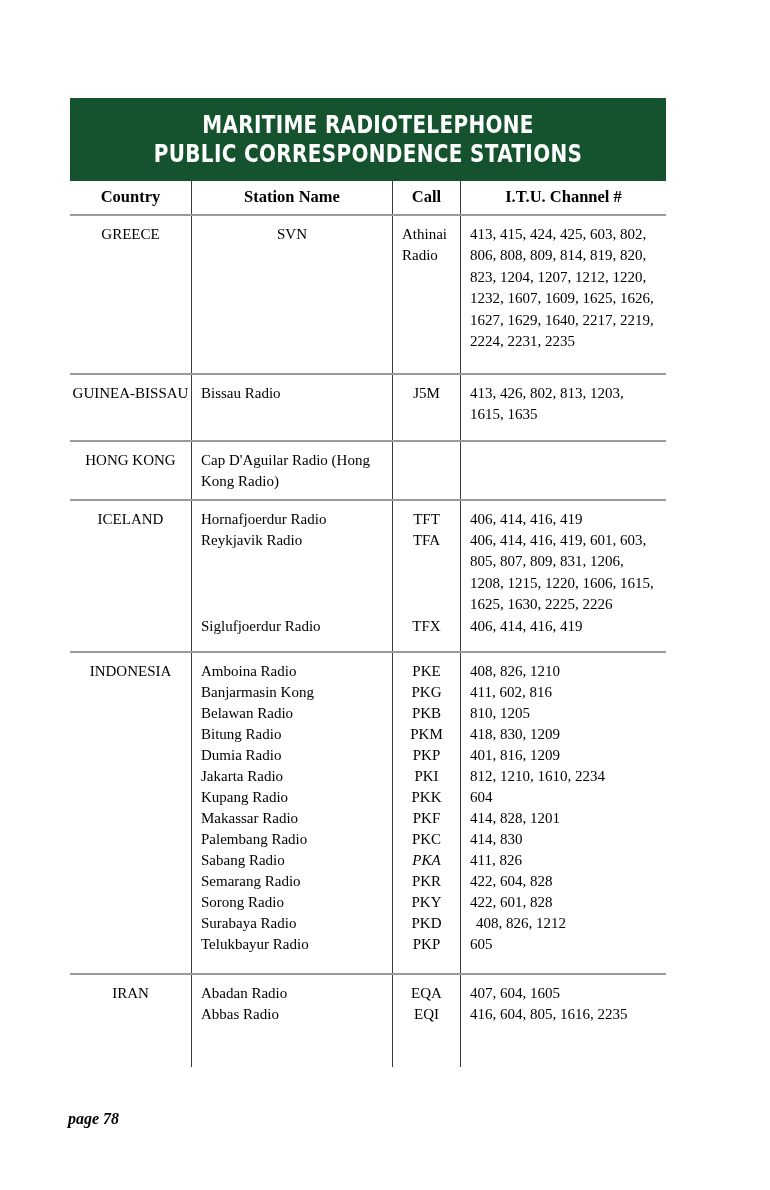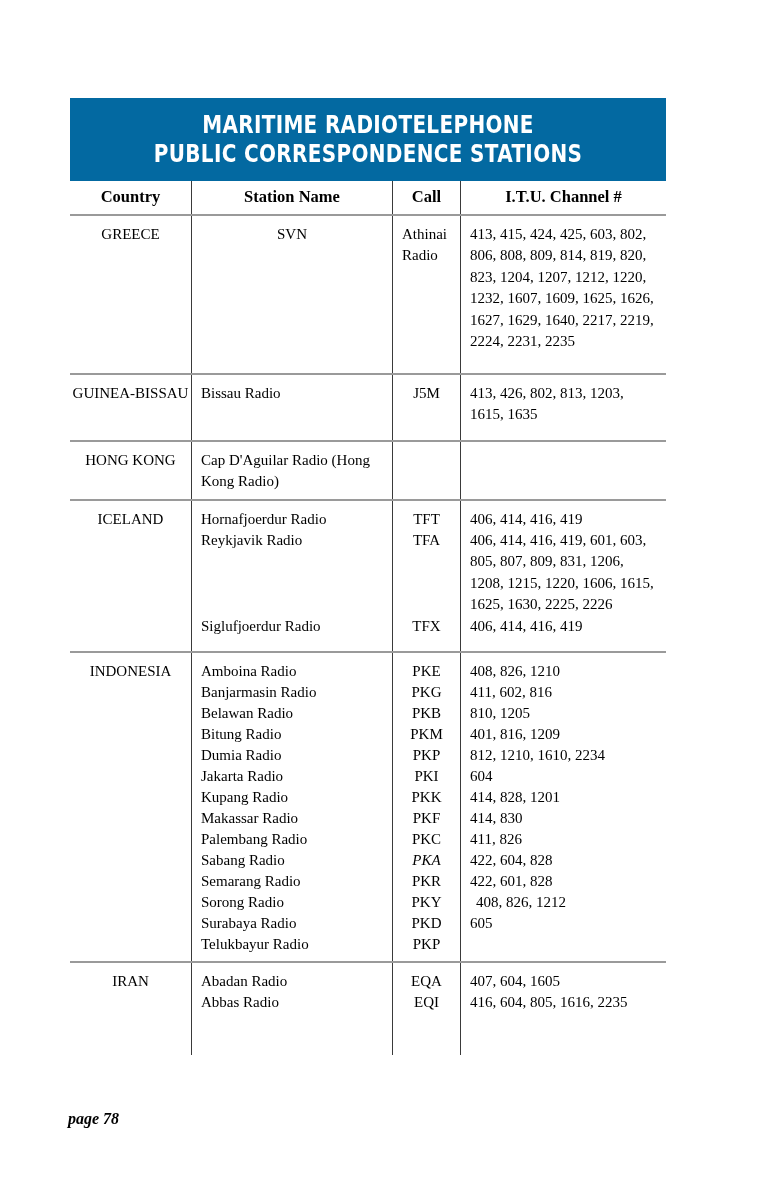--- a/index.html
+++ b/index.html
@@ -19,21 +19,21 @@
   
   #table-wrap {
     position: absolute;
     left: 70px;
     top: 98px;
     width: 596px;
   }
 
   
   .banner {
-    background: #0369a1;
+    background: #14532d;
     color: #ffffff;
     text-align: center;
     padding: 12px 0 13px 0;
   }
   .banner-line {
     font-family: "DejaVu Sans", "Liberation Sans", sans-serif;
     font-weight: bold;
     font-size: 25px;
     line-height: 1.16;
     letter-spacing: 0.4px;
@@ -186,21 +186,21 @@
           <span class="entry" style="height: 21px;">406, 414, 416, 419</span>
           <span class="entry" style="height: 86px;">406, 414, 416, 419, 601, 603, 805, 807, 809, 831, 1206, 1208, 1215, 1220, 1606, 1615, 1625, 1630, 2225, 2226</span>
           <span class="entry" style="height: 21px;">406, 414, 416, 419</span>
           <span class="pad-bottom" style="height: 8px;"></span>
         </div>
       </div>
       <div class="grid section">
         <div class="col col-country">INDONESIA</div>
         <div class="col col-station">
           <span class="entry" style="height: 21px;">Amboina Radio</span>
-          <span class="entry" style="height: 21px;">Banjarmasin Radio</span>
+          <span class="entry" style="height: 21px;">Banjarmasin Kong</span>
           <span class="entry" style="height: 21px;">Belawan Radio</span>
           <span class="entry" style="height: 21px;">Bitung Radio</span>
           <span class="entry" style="height: 21px;">Dumia Radio</span>
           <span class="entry" style="height: 21px;">Jakarta Radio</span>
           <span class="entry" style="height: 21px;">Kupang Radio</span>
           <span class="entry" style="height: 21px;">Makassar Radio</span>
           <span class="entry" style="height: 21px;">Palembang Radio</span>
           <span class="entry" style="height: 21px;">Sabang Radio</span>
           <span class="entry" style="height: 21px;">Semarang Radio</span>
           <span class="entry" style="height: 21px;">Sorong Radio</span>
@@ -220,20 +220,21 @@
           <span class="entry" style="height: 21px; font-style: italic;">PKA</span>
           <span class="entry" style="height: 21px;">PKR</span>
           <span class="entry" style="height: 21px;">PKY</span>
           <span class="entry" style="height: 21px;">PKD</span>
           <span class="entry" style="height: 21px;">PKP</span>
         </div>
         <div class="col col-chan">
           <span class="entry" style="height: 21px;">408, 826, 1210</span>
           <span class="entry" style="height: 21px;">411, 602, 816</span>
           <span class="entry" style="height: 21px;">810, 1205</span>
+          <span class="entry" style="height: 21px;">418, 830, 1209</span>
           <span class="entry" style="height: 21px;">401, 816, 1209</span>
           <span class="entry" style="height: 21px;">812, 1210, 1610, 2234</span>
           <span class="entry" style="height: 21px;">604</span>
           <span class="entry" style="height: 21px;">414, 828, 1201</span>
           <span class="entry" style="height: 21px;">414, 830</span>
           <span class="entry" style="height: 21px;">411, 826</span>
           <span class="entry" style="height: 21px;">422, 604, 828</span>
           <span class="entry" style="height: 21px;">422, 601, 828</span>
           <span class="entry" style="height: 21px; margin-left: 6px;">408, 826, 1212</span>
           <span class="entry" style="height: 21px;">605</span>

